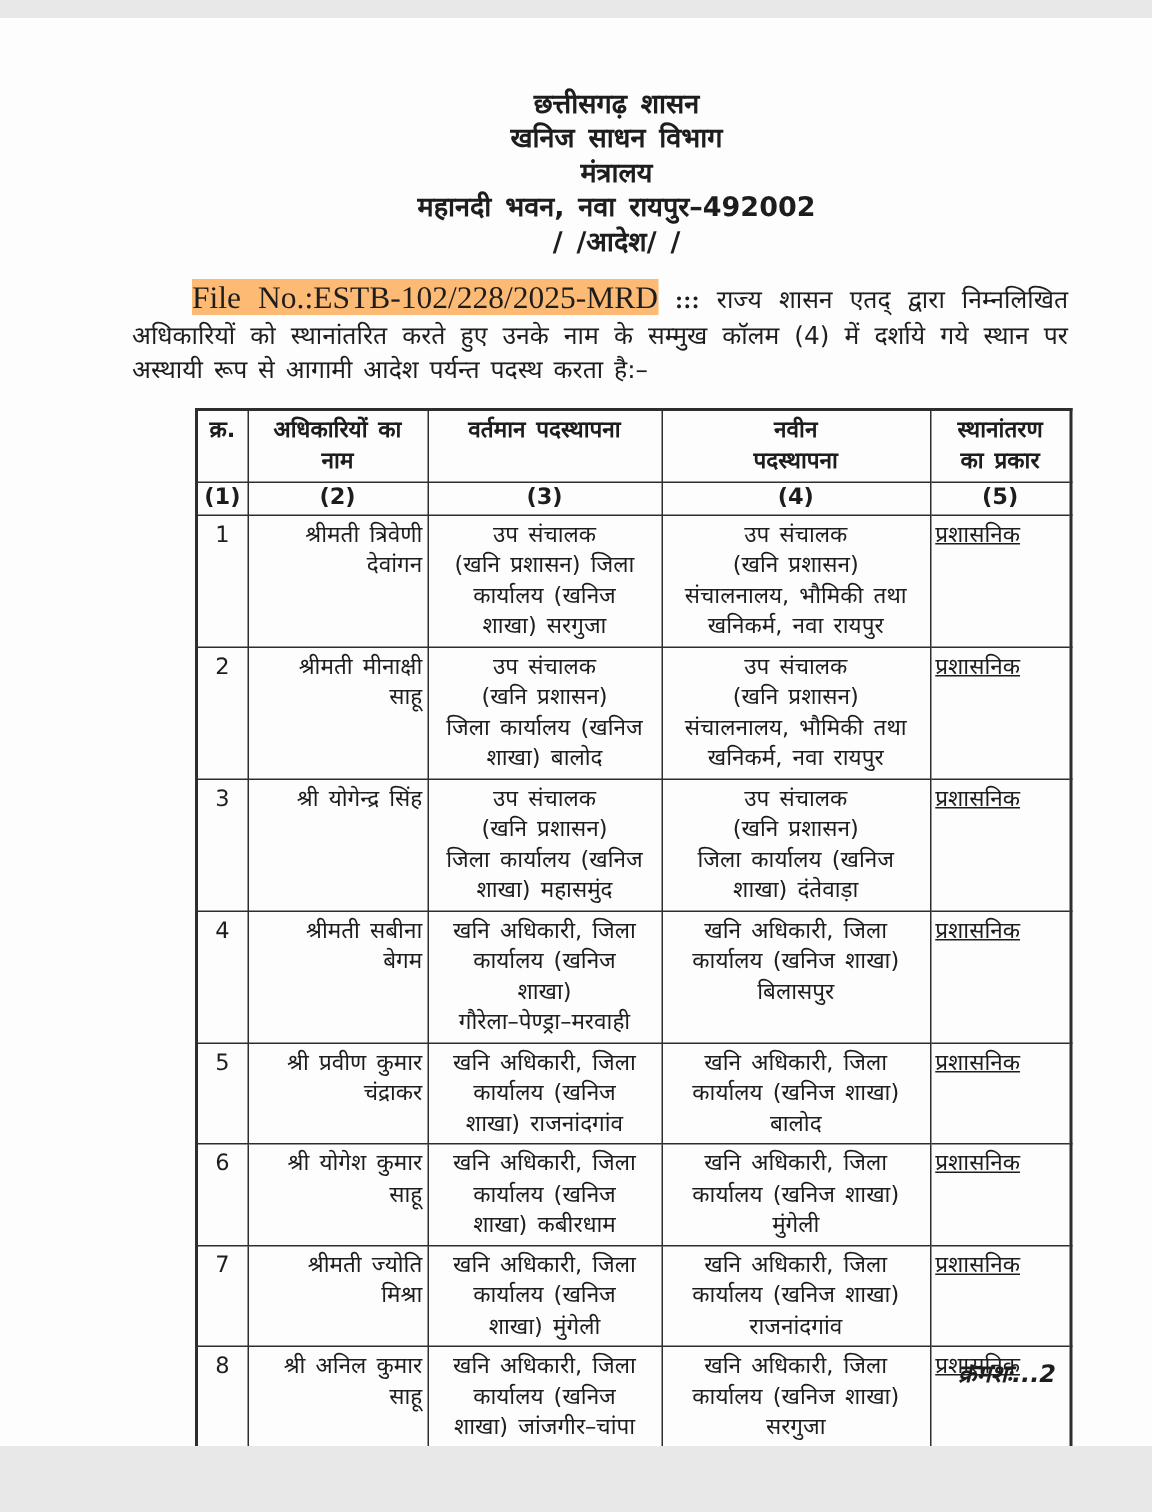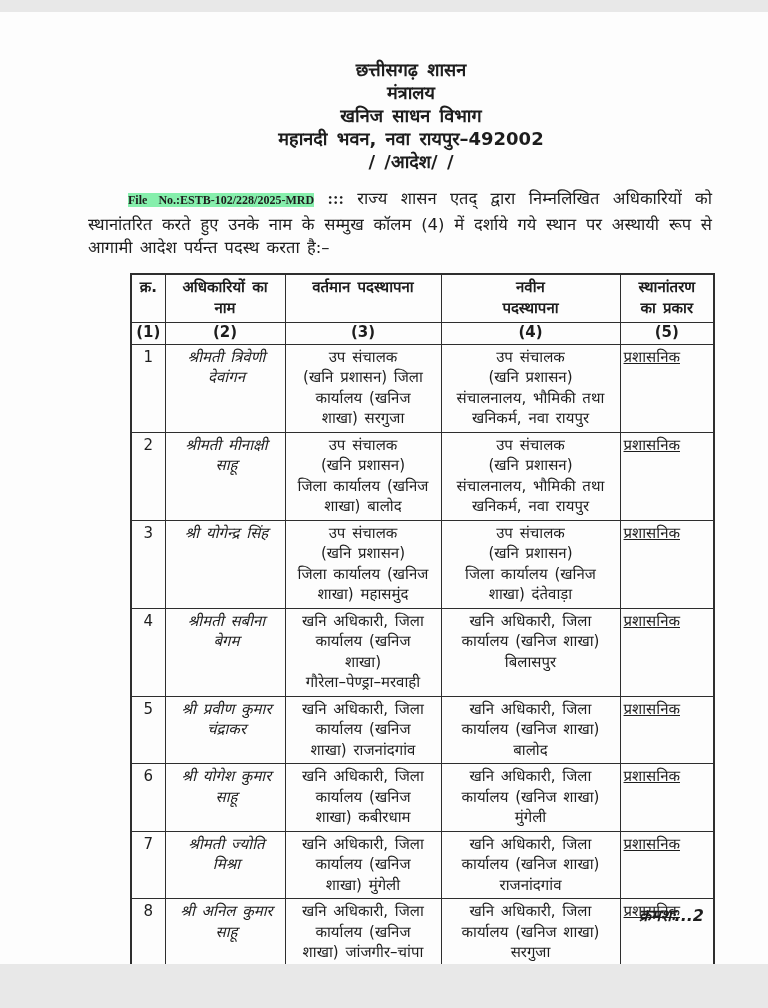--- a/index.html
+++ b/index.html
@@ -44,23 +44,23 @@
   .intro {
     margin-top: 14px;
     font-size: 16.5px;
     line-height: 23.5px;
     text-align: justify;
     text-indent: 40px;
     word-spacing: 2px;
   }
   .file-no {
     font-family: "Liberation Serif", serif;
-    font-weight: 700;
-    font-size: 12px;
-    background: #86efac;         
+    font-weight: 400;
+    font-size: 21px;
+    background: #fdba74;         
   }
   .triple-colon {
     font-family: "Liberation Serif", serif;
     font-weight: 700;
   }
 
   
   table.transfer {
     border-collapse: collapse;
     table-layout: fixed;
@@ -80,21 +80,21 @@
   .transfer th {
     font-weight: 700;
     text-align: center;
     line-height: 21px;
   }
   .transfer tr.colnums th {
     padding: 0 0 2px;
     line-height: 19px;
   }
   td.sn      { text-align: center; }
-  td.name    { text-align: center; padding-left: 6px; font-style: italic; }
+  td.name    { text-align: right; padding-left: 6px; }
   td.current { text-align: center; }
   td.newpost { text-align: center; }
   td.ttype   { text-align: left; text-decoration: underline; }
 
   
   .continuation {
     position: absolute;
     right: 64px;
     bottom: 38px;
     font-weight: 700;
@@ -103,22 +103,22 @@
   }
 </style>
 </head>
 <body>
 
 <div class="page">
   <div class="content">
 
     <div class="letterhead">
       <span class="line">छत्तीसगढ़ शासन</span>
+      <span class="line">खनिज साधन विभाग</span>
       <span class="line">मंत्रालय</span>
-      <span class="line">खनिज साधन विभाग</span>
       <span class="line">महानदी भवन, नवा रायपुर–492002</span>
       <span class="line">/ /आदेश/ /</span>
     </div>
 
     <p class="intro"><span class="file-no">File No.:ESTB-102/228/2025-MRD</span>
       <span class="triple-colon">:::</span>
       <span>राज्य शासन एतद् द्वारा निम्नलिखित अधिकारियों को स्थानांतरित करते हुए उनके नाम के सम्मुख कॉलम (4) में दर्शाये गये स्थान पर अस्थायी रूप से आगामी आदेश पर्यन्त पदस्थ करता है:–</span></p>
 
     <table class="transfer">
       <colgroup>

